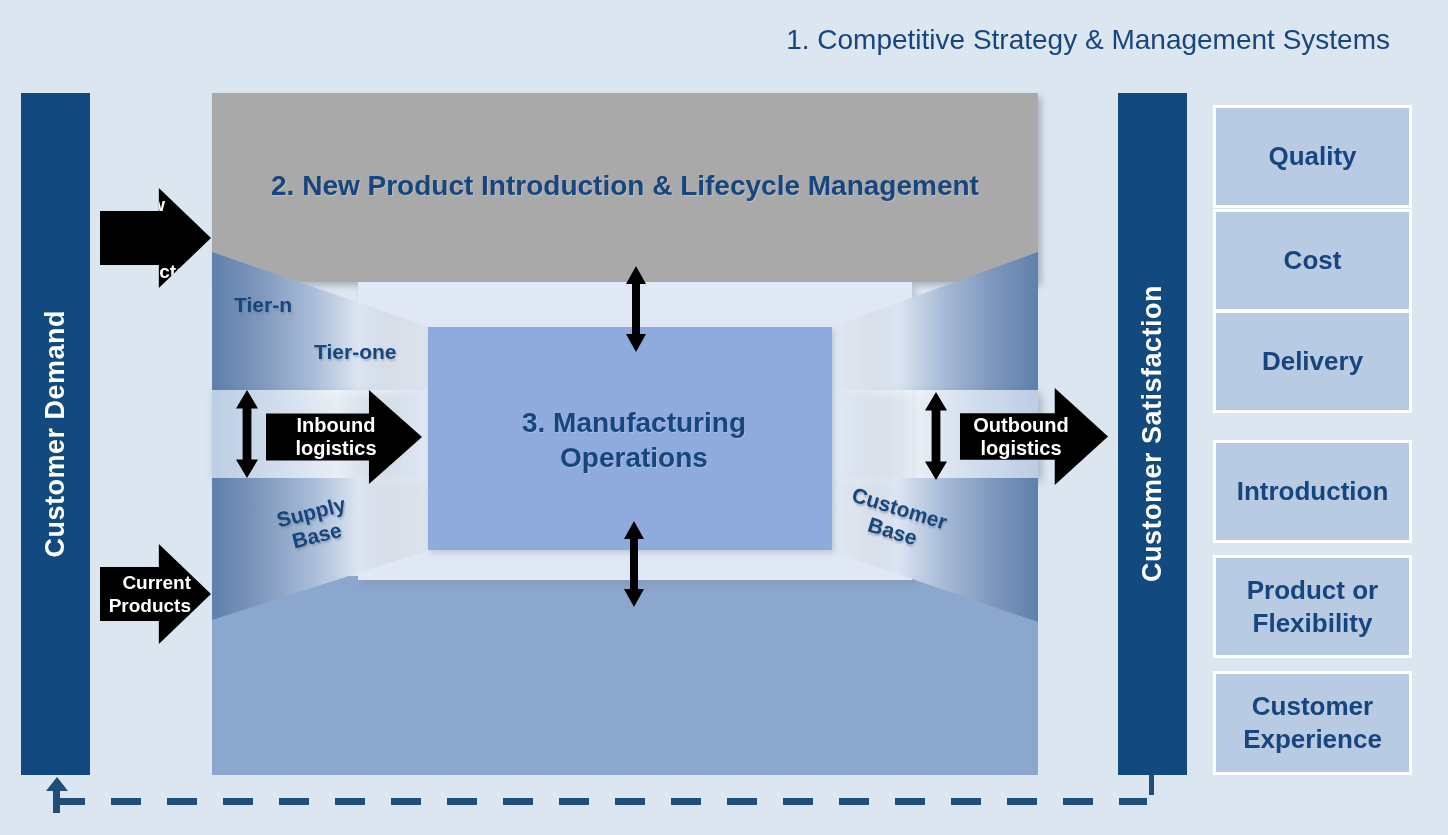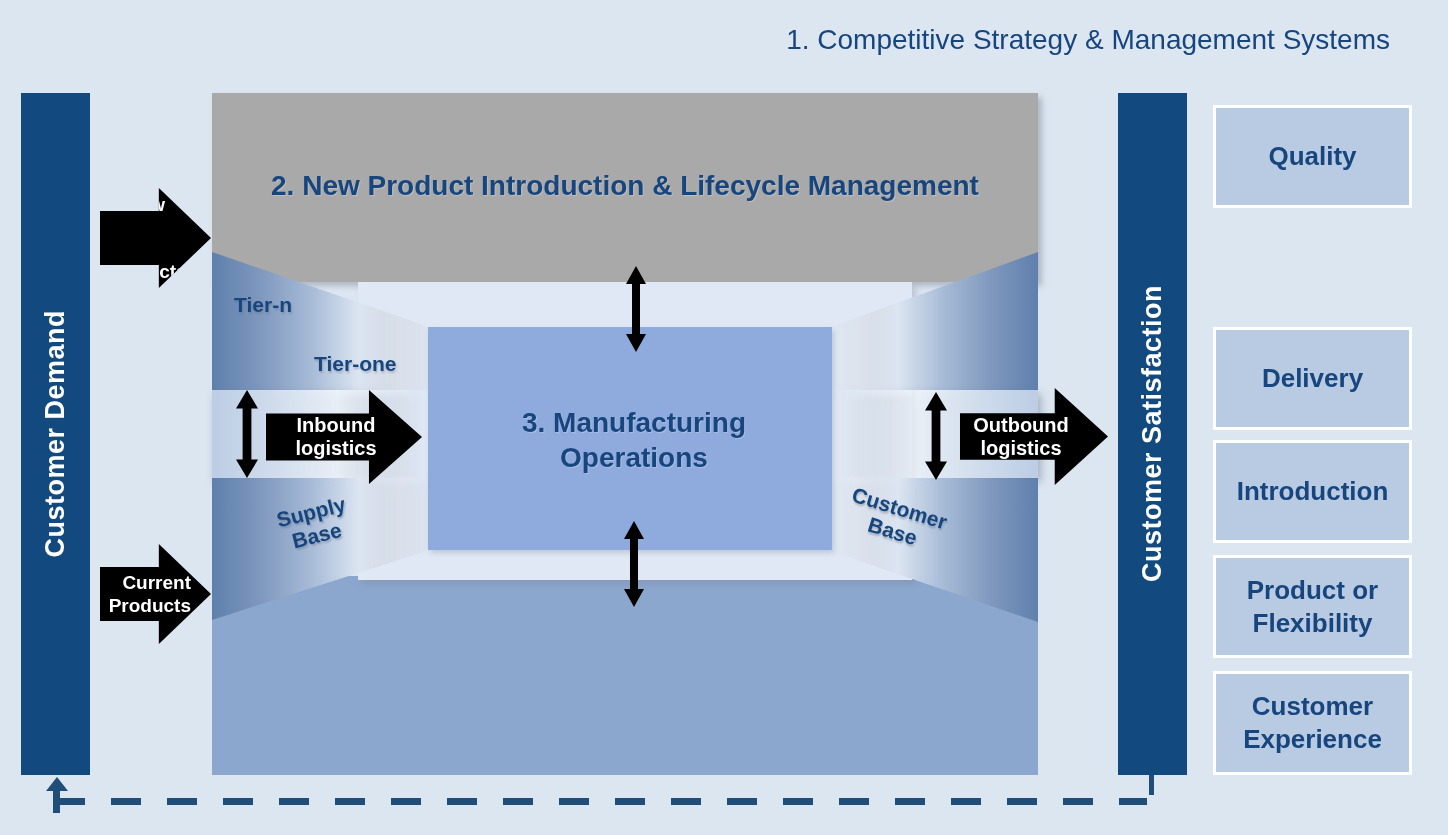--- a/index.html
+++ b/index.html
@@ -65,21 +65,21 @@
   #sup-lower{left:212px;top:478px;width:216px;height:142px;clip-path:polygon(0% 0%,100% 0%,100% 51%,0% 100%);}
   #cus-upper{left:832px;top:252px;width:206px;height:138px;clip-path:polygon(0% 54%,100% 0%,100% 100%,0% 100%);}
   #cus-mid  {left:832px;top:390px;width:206px;height:88px;}
   #cus-lower{left:832px;top:478px;width:206px;height:144px;clip-path:polygon(0% 0%,100% 0%,100% 100%,0% 51%);}
 
   .tier-label{
     color:var(--navy,#17457E);font-size:21px;font-weight:bold;z-index:5;
     text-shadow:1px 2px 2px rgba(90,105,130,.35);
   }
   #tier-n{left:234px;top:293px;}
-  #tier-one{left:314px;top:352px;}
+  #tier-one{left:314px;top:340px;}
   .base-label{
     width:120px;text-align:center;color:var(--navy,#17457E);
     font-size:21px;font-weight:bold;line-height:24px;z-index:5;
     text-shadow:1px 2px 2px rgba(90,105,130,.4);
   }
   #supply-base{left:254px;top:500px;transform:rotate(-14deg);}
   #customer-base{left:836px;top:496px;transform:rotate(17deg);}
 
   
   .flow-arrow{
@@ -116,21 +116,21 @@
   #dbl-right{left:925px;top:392px;width:22px;height:88px;}
 
   
   .outcome{
     left:1213px;width:199px;height:103px;box-sizing:border-box;
     background:var(--panel,#B9CBE3);border:3px solid var(--panel-border,#FFFFFF);
     display:flex;align-items:center;justify-content:center;text-align:center;
     color:var(--navy,#17457E);font-size:26px;font-weight:bold;line-height:33px;
     white-space:pre-line;z-index:6;
   }
-  #out-0{top:93px;margin-top:12px;}  #out-1{top:209px;} #out-2{top:327px;text-align:right;}
+  #out-0{top:93px;margin-top:12px;}  #out-1{top:209px;} #out-2{top:310px;text-align:right;}
   #out-3{top:440px;} #out-4{top:555px;} #out-5{top:671px;height:104px;}
 
   
   #dash-line{
     left:55px;top:798px;width:1092px;height:7px;z-index:6;
     background:repeating-linear-gradient(90deg,var(--dash,#1F4E79) 0 30px,transparent 30px 56px);
   }
   #fb-shaft{left:53px;top:789px;width:7px;height:24px;background:var(--dash,#1F4E79);z-index:6;}
   #fb-head{
     left:46px;top:777px;width:0;height:0;z-index:6;
@@ -199,20 +199,21 @@
   <div class="abs dbl" id="dbl-right"></div>
 
   <div class="abs vbar" id="bar-demand">
     <span class="bar-label">Customer Demand</span>
   </div>
   <div class="abs vbar" id="bar-satisfaction">
     <span class="bar-label">Customer Satisfaction</span>
   </div>
 
   <div class="abs outcome" id="out-0">Quality</div>
+  <div class="abs outcome" id="out-1">Cost</div>
   <div class="abs outcome" id="out-2">Delivery</div>
   <div class="abs outcome" id="out-3">Introduction</div>
   <div class="abs outcome" id="out-4">Product or
 Flexibility</div>
   <div class="abs outcome" id="out-5">Customer
 Experience</div>
 
   <div class="abs" id="fb-connector"></div>
   <div class="abs" id="dash-line"></div>
   <div class="abs" id="fb-shaft"></div>

